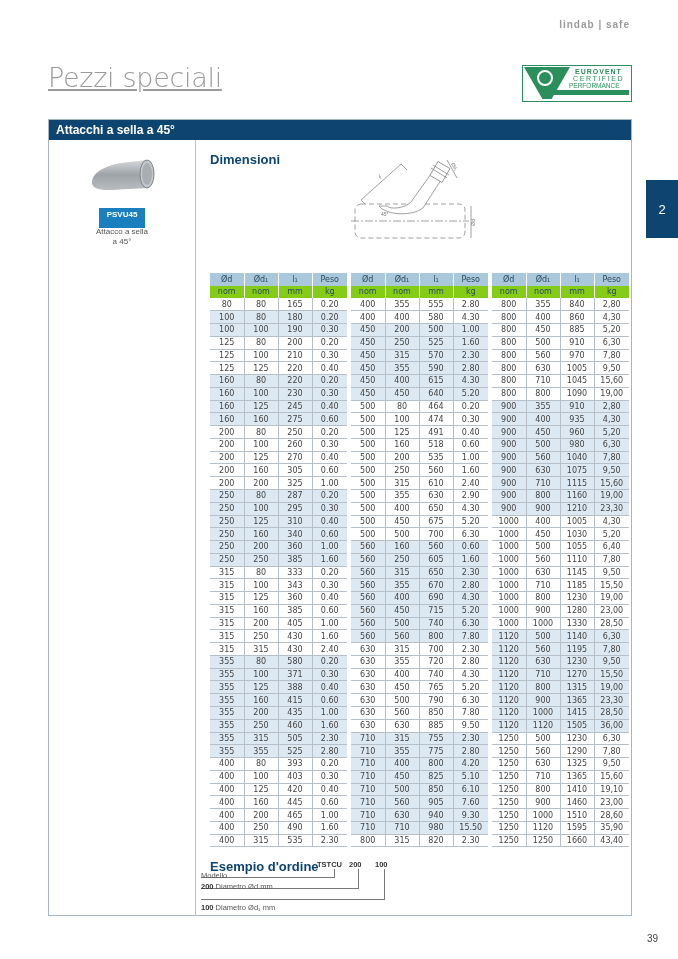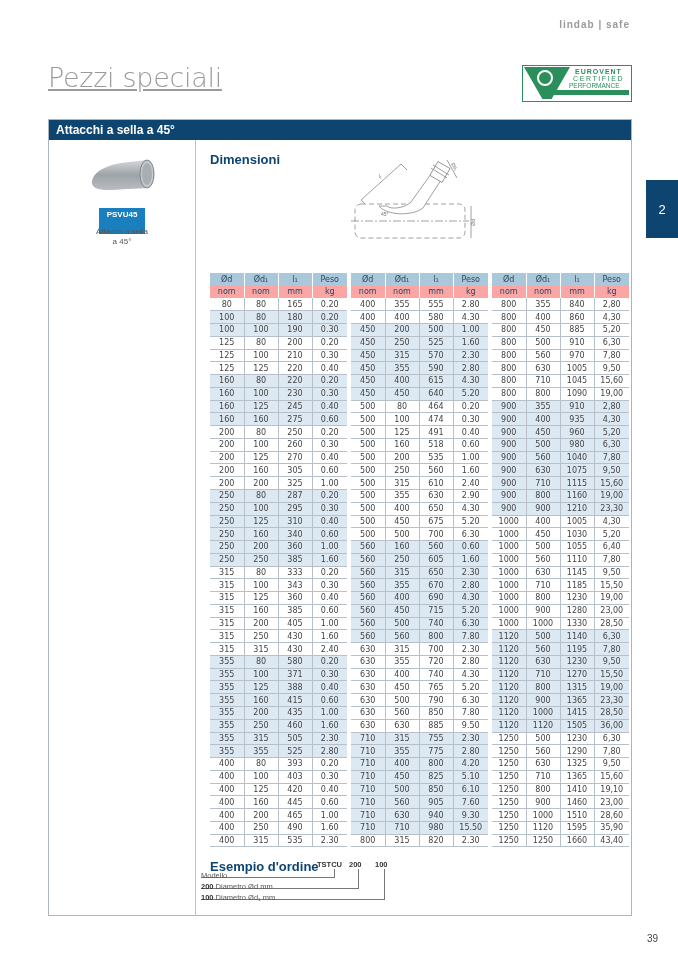--- a/index.html
+++ b/index.html
@@ -11,28 +11,28 @@
   .badge-logo .circ { position: absolute; left: 14px; top: 4px; width: 16px; height: 16px; border-radius: 50%; border: 2px solid #fff; }
   .badge-logo .t1 { position: absolute; left: 52px; top: 2px; font-size: 7px; font-weight: bold; color: #2a8f5a; letter-spacing: 1px; }
   .badge-logo .t2 { position: absolute; left: 50px; top: 9px; font-size: 7px; color: #2a8f5a; letter-spacing: 1.6px; }
   .badge-logo .t3 { position: absolute; left: 46px; top: 16px; font-size: 6.5px; color: #2a8f5a; }
   .badge-logo .bar { position: absolute; left: 30px; top: 24px; width: 76px; height: 5px; background: #2a8f5a; }
   .chapter-tab { position: absolute; left: 646px; top: 180px; width: 32px; height: 58px; background: #0d4470; color: #fff; font-size: 13px; display: flex; align-items: center; justify-content: center; }
   .panel { position: absolute; left: 48px; top: 119px; width: 584px; height: 797px; border: 1px solid #a8b6c2; }
   .panel-header { height: 20px; background: #0d4470; color: #fff; font-size: 12px; font-weight: bold; padding: 3px 7px; }
   .left-col { position: absolute; left: 0; top: 20px; width: 147px; height: 776px; border-right: 1.5px solid #b8c2cb; }
   .product-img { position: absolute; left: 40px; top: 18px; width: 66px; height: 36px; }
-  .product-code { position: absolute; left: 50px; top: 68px; width: 46px; height: 26px; background: #1a7fbf; color: #fff; font-size: 8px; font-weight: bold; text-align: center; line-height: 13px; }
+  .product-code { position: absolute; left: 50px; top: 68px; width: 46px; height: 20px; background: #1a7fbf; color: #fff; font-size: 8px; font-weight: bold; text-align: center; line-height: 13px; }
   .product-desc { position: absolute; left: 20px; top: 87px; width: 106px; font-size: 8px; color: #555; text-align: center; line-height: 10px; }
   .section-title { position: absolute; font-size: 13px; font-weight: bold; color: #0d4470; }
   .diagram { position: absolute; left: 302px; top: 30px; width: 150px; height: 100px; }
   .table-wrap { position: absolute; top: 153px; }
   table { border-collapse: collapse; font-family: "DejaVu Sans", sans-serif; font-size: 8px; color: #444; }
   th { background: #aac8dc; font-weight: normal; color: #2d4a60; height: 12.5px; text-align: center; border-right: 1px solid #fff; }
-  th.sub { background: #fca5a5; }
+  th.sub { background: #84cc16; }
   td { height: 12.78px; text-align: center; border-bottom: 1px solid #b7c0c8; border-right: 1px solid #b7c0c8; padding: 0; }
   td:last-child, th:last-child { border-right: none; }
   tr.shade td { background: #dde9f2; }
   .c1 { width: 34px; } .c2 { width: 34px; } .c3 { width: 34px; } .c4 { width: 35px; }
   .order { position: absolute; left: 152px; top: 716px; width: 240px; height: 80px; font-size: 7.5px; color: #555; }
   .order .code { position: absolute; top: 7px; font-weight: bold; color: #333; font-size: 7.5px; }
   .order .lbl { position: absolute; left: 0; font-size: 7.5px; }
   .order .lbl b { color: #333; }
   .order .line { position: absolute; border-right: 1px solid #777; border-bottom: 1px solid #777; }
   .page-number { position: absolute; right: 20px; top: 933px; font-size: 10px; color: #444; }
@@ -938,17 +938,17 @@
 
   <div class="order">
     <span class="code" style="left:116px; top:24px;">TSTCU</span>
     <span class="code" style="left:148px; top:24px;">200</span>
     <span class="code" style="left:174px; top:24px;">100</span>
     <div class="line" style="left:0; top:33px; width:134px; height:9px;"></div>
     <div class="line" style="left:0; top:33px; width:158px; height:20px;"></div>
     <div class="line" style="left:0; top:33px; width:184px; height:31px;"></div>
     <div class="lbl" style="top:35px;text-align:center;">Modello</div>
     <div class="lbl" style="top:46px;"><b>200</b><span> Diametro Ød mm</span></div>
-    <div class="lbl" style="top:57px;text-align:right;"><b>100</b><span> Diametro Ød₁ mm</span></div>
+    <div class="lbl" style="top:67px;text-align:right;"><b>100</b><span> Diametro Ød₁ mm</span></div>
   </div>
 </div>
 
 <div class="page-number">39</div>
 
 </body></html>

